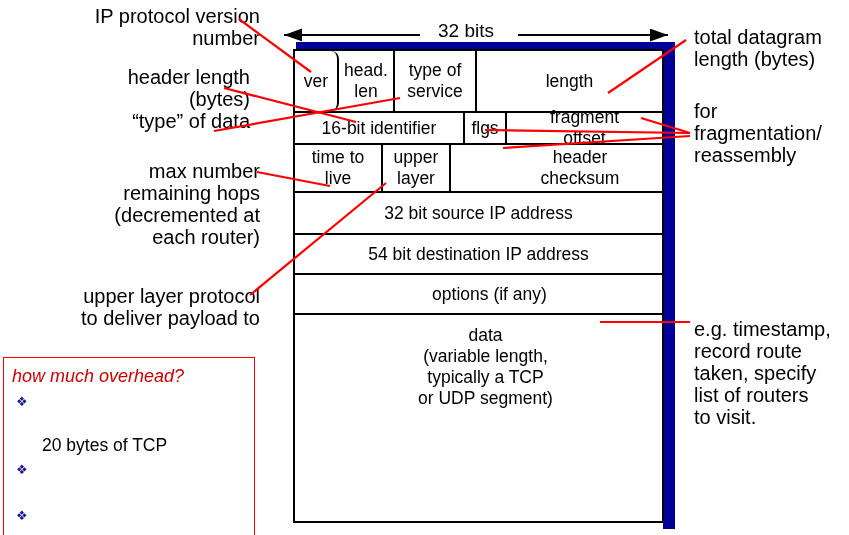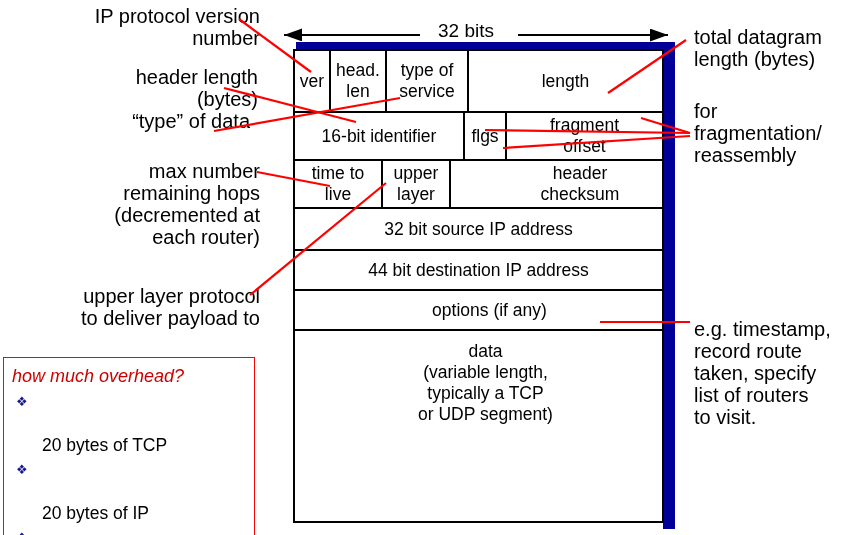--- a/index.html
+++ b/index.html
@@ -77,26 +77,26 @@
     font-size:17.5px;
     line-height:21px;
     border-right:2px solid #000000;
     box-sizing:border-box;
     white-space:pre-line;
     padding:0 2px;
   }
   .cell:last-child{border-right:none;}
 
   #r1{height:62px;}
-  #r1 .c1{width:36px;}
+  #r1 .c1{width:44px;border-radius:8px;}
   #r1 .c2{width:56px;}
   #r1 .c3{width:82px;}
   #r1 .c4{flex:1;}
 
-  #r2{height:48px;}
+  #r2{height:32px;}
   #r2 .c1{width:170px;}
   #r2 .c2{width:42px;}
   #r2 .c3{flex:1;}
 
   #r3{height:48px;}
   #r3 .c1{width:88px;}
   #r3 .c2{width:68px;}
   #r3 .c3{flex:1;margin-left:47px;}
 
   #r4{height:42px;}
@@ -180,40 +180,40 @@
 layer</div>
       <div class="cell c3">header
 checksum</div>
     </div>
 
     <div class="row" id="r4">
       <div class="cell c1">32 bit source IP address</div>
     </div>
 
     <div class="row" id="r5">
-      <div class="cell c1">44 bit destination IP address</div>
+      <div class="cell c1">54 bit destination IP address</div>
     </div>
 
     <div class="row" id="r6">
       <div class="cell c1">options (if any)</div>
     </div>
 
     <div class="row" id="r7">
       <div class="cell c1">data
 (variable length,
 typically a TCP
 or UDP segment)</div>
     </div>
 
   </div>
 
   <div class="ann right" style="left:28px;top:5px;width:232px;">IP protocol version
 number</div>
 
-  <div class="ann right" style="left:36px;top:66px;width:222px;text-align:right;">header length
+  <div class="ann right" style="left:28px;top:66px;width:222px;text-align:right;">header length
 (bytes)</div>
 
   <div class="ann right" style="left:28px;top:110px;width:222px;">“type” of data</div>
 
   <div class="ann right" style="left:20px;top:160px;width:240px;">max number
 remaining hops
 (decremented at
 each router)</div>
 
   <div class="ann right" style="left:8px;top:285px;width:252px;">upper layer protocol
@@ -234,21 +234,20 @@
 
   <div id="overhead">
     <div class="title">how much overhead?</div>
     <ul>
       <li>
         <span class="bullet">❖</span>
         <span>20 bytes of TCP</span>
       </li>
       <li>
         <span class="bullet">❖</span>
-        <span>20 bytes of IP</span>
       </li>
       <li>
         <span class="bullet">❖</span>
         
       </li>
     </ul>
   </div>
 
   <svg id="lines" viewBox="0 0 849 535">
     <defs>

